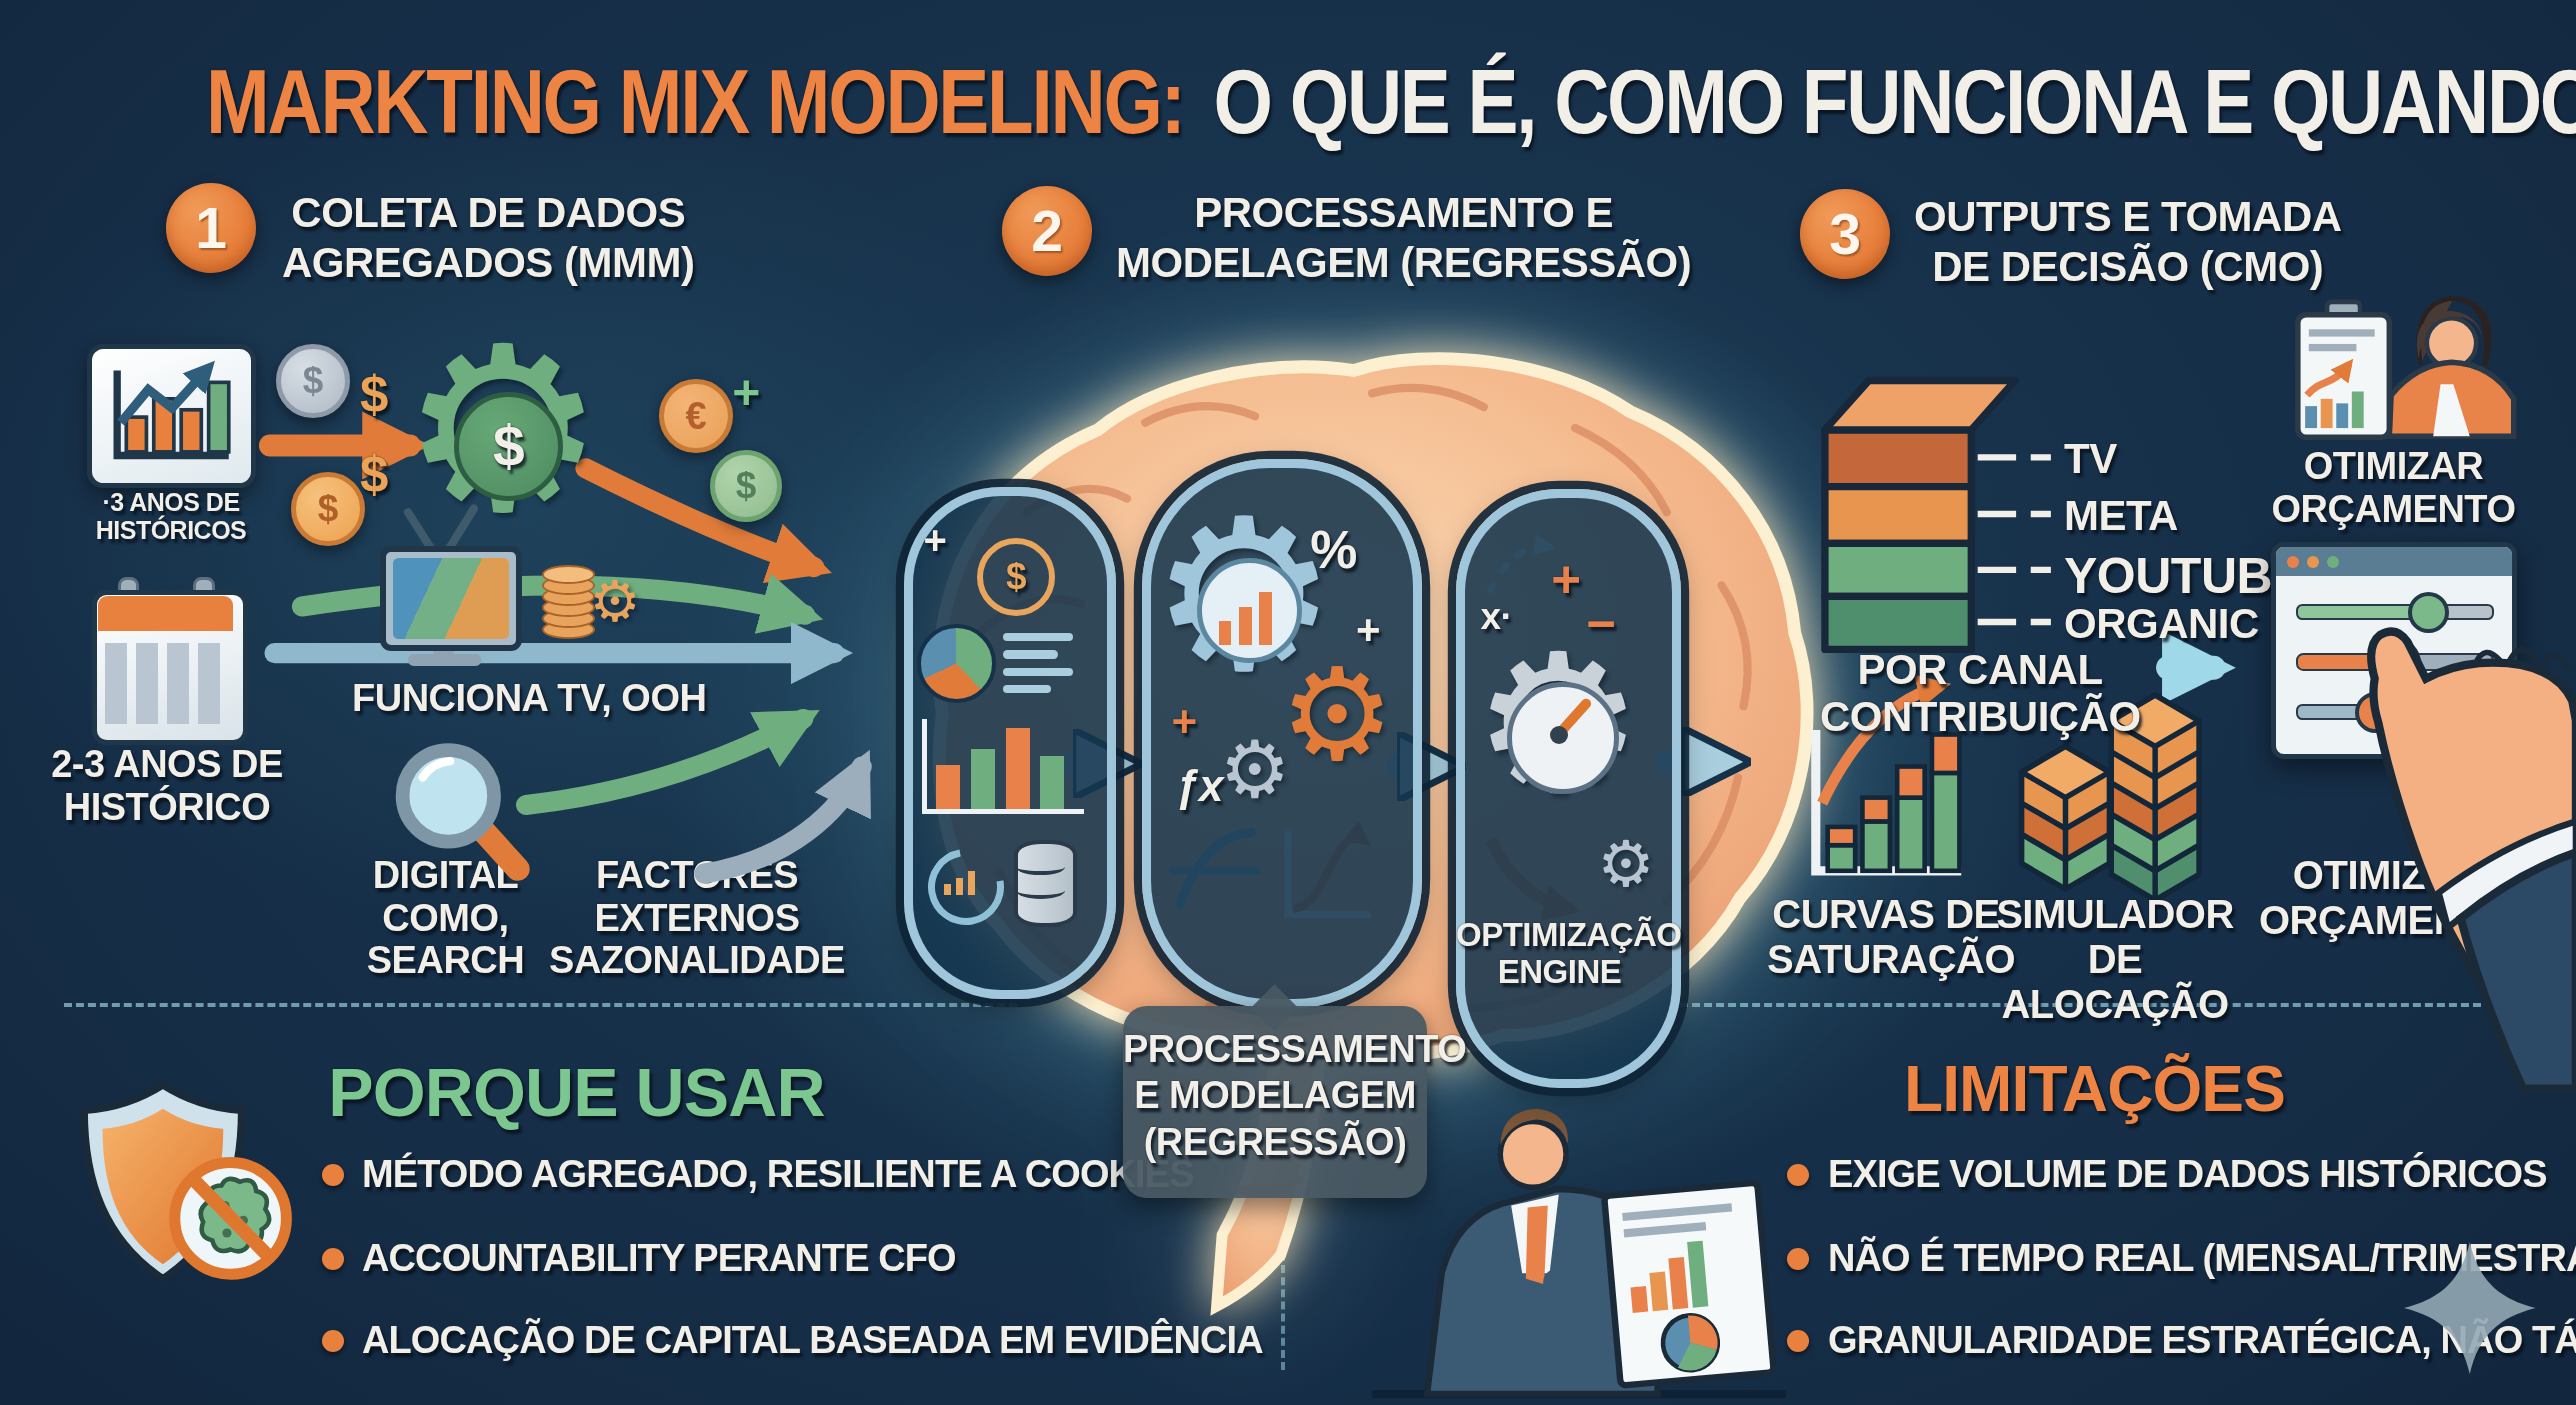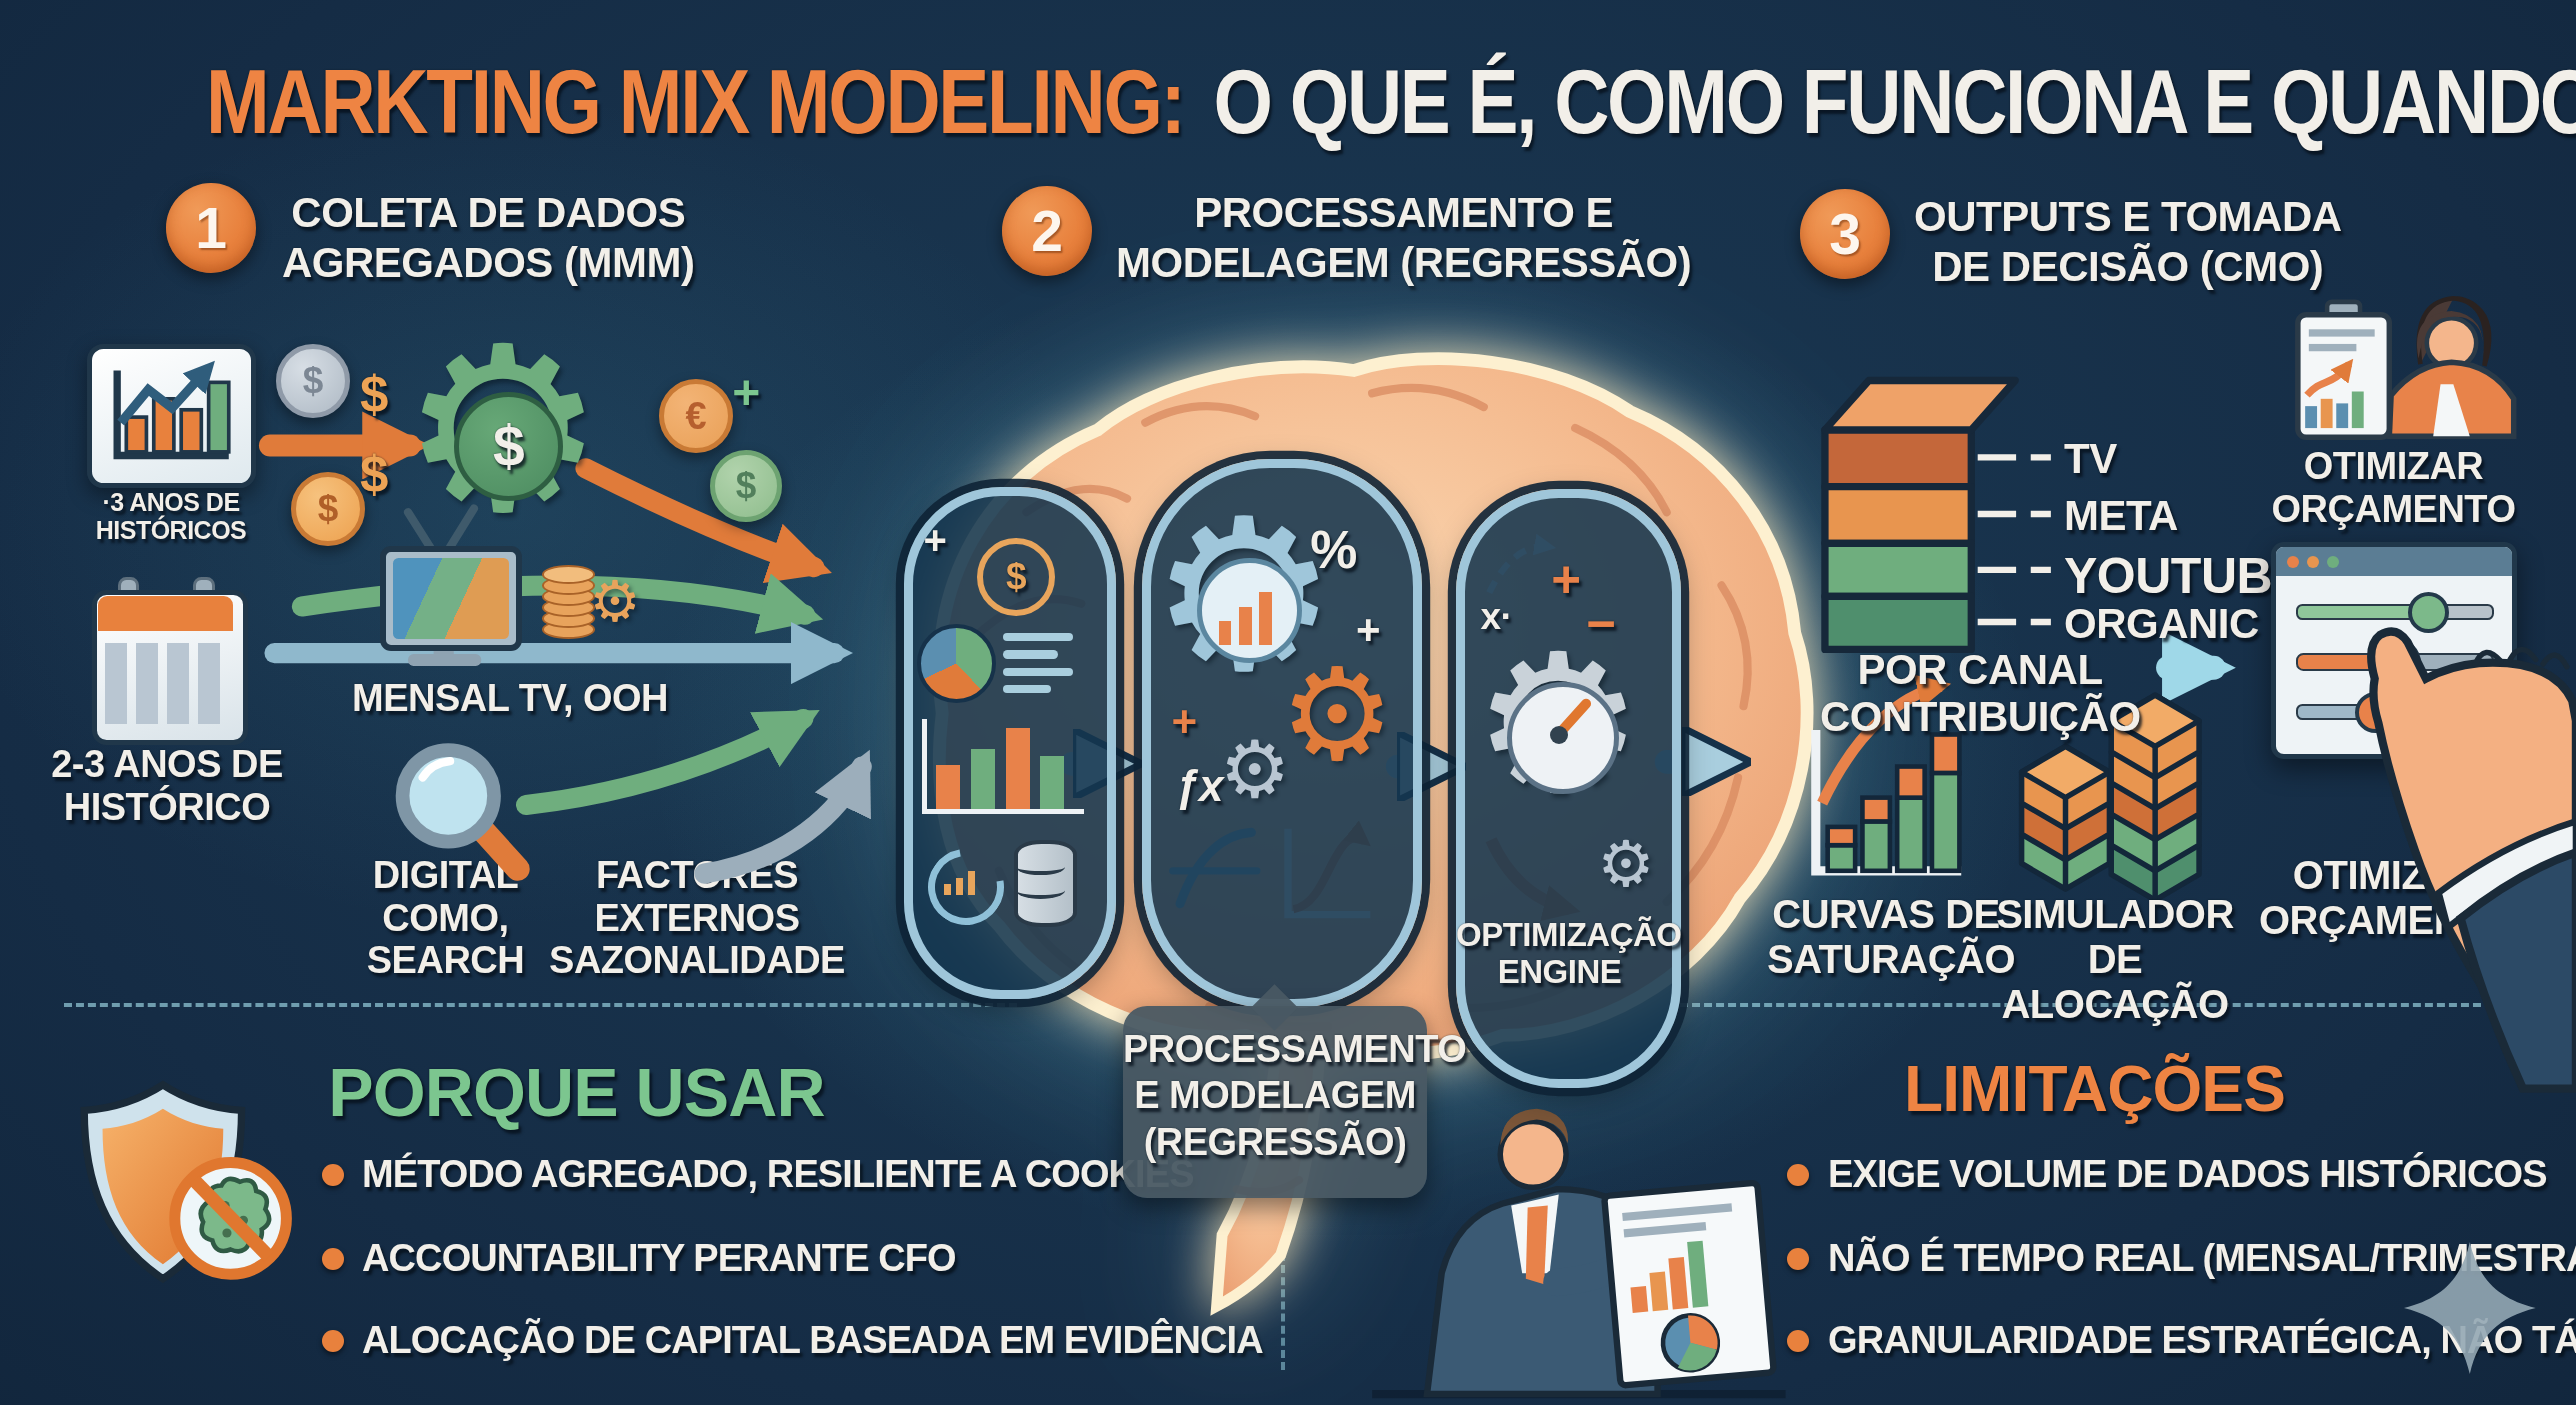--- a/index.html
+++ b/index.html
@@ -334,21 +334,21 @@
   <div class="txt abs" style="left:25px;top:743px;width:284px;font-size:38px;">
     <span class="ln">2-3 ANOS DE</span>
       <span class="ln">HISTÓRICO</span>
   </div>
 
   <div class="abs" style="left:380px;top:546px;width:130px;height:93px;background:#a9bcc9;border:6.4px solid #20374a;border-radius:11px;z-index:2;">
     <div class="abs" style="left:7.3px;top:6.4px;right:7.3px;bottom:6.4px;border-radius:5.5px;
          background:linear-gradient(115deg,#4f93bd 0 32%,#74b087 32% 58%,#df9c53 58% 100%);"></div>
   </div>
   <div class="txt abs" style="left:352px;top:677px;width:293px;font-size:38px;white-space:nowrap;">
-    <span>MENSAL TV, OOH</span>
+    <span>FUNCIONA TV, OOH</span>
   </div>
 
   <div class="abs" style="left:542px;top:565px;width:49px;height:70px;z-index:2;">
     <div class="abs" style="left:0;top:55px;width:49px;height:14.6px;border-radius:50%;background:#e8a35c;border:2.7px solid #a96228;"></div>
     <div class="abs" style="left:0;top:44px;width:49px;height:14.6px;border-radius:50%;background:#e8a35c;border:2.7px solid #a96228;"></div>
     <div class="abs" style="left:0;top:33px;width:49px;height:14.6px;border-radius:50%;background:#e8a35c;border:2.7px solid #a96228;"></div>
     <div class="abs" style="left:0;top:22px;width:49px;height:14.6px;border-radius:50%;background:#e8a35c;border:2.7px solid #a96228;"></div>
     <div class="abs" style="left:0;top:11px;width:49px;height:14.6px;border-radius:50%;background:#e8a35c;border:2.7px solid #a96228;"></div>
     <div class="abs" style="left:0;top:0;width:49px;height:14.6px;border-radius:50%;background:#f2bd7d;border:2.7px solid #a96228;"></div>
   </div>

